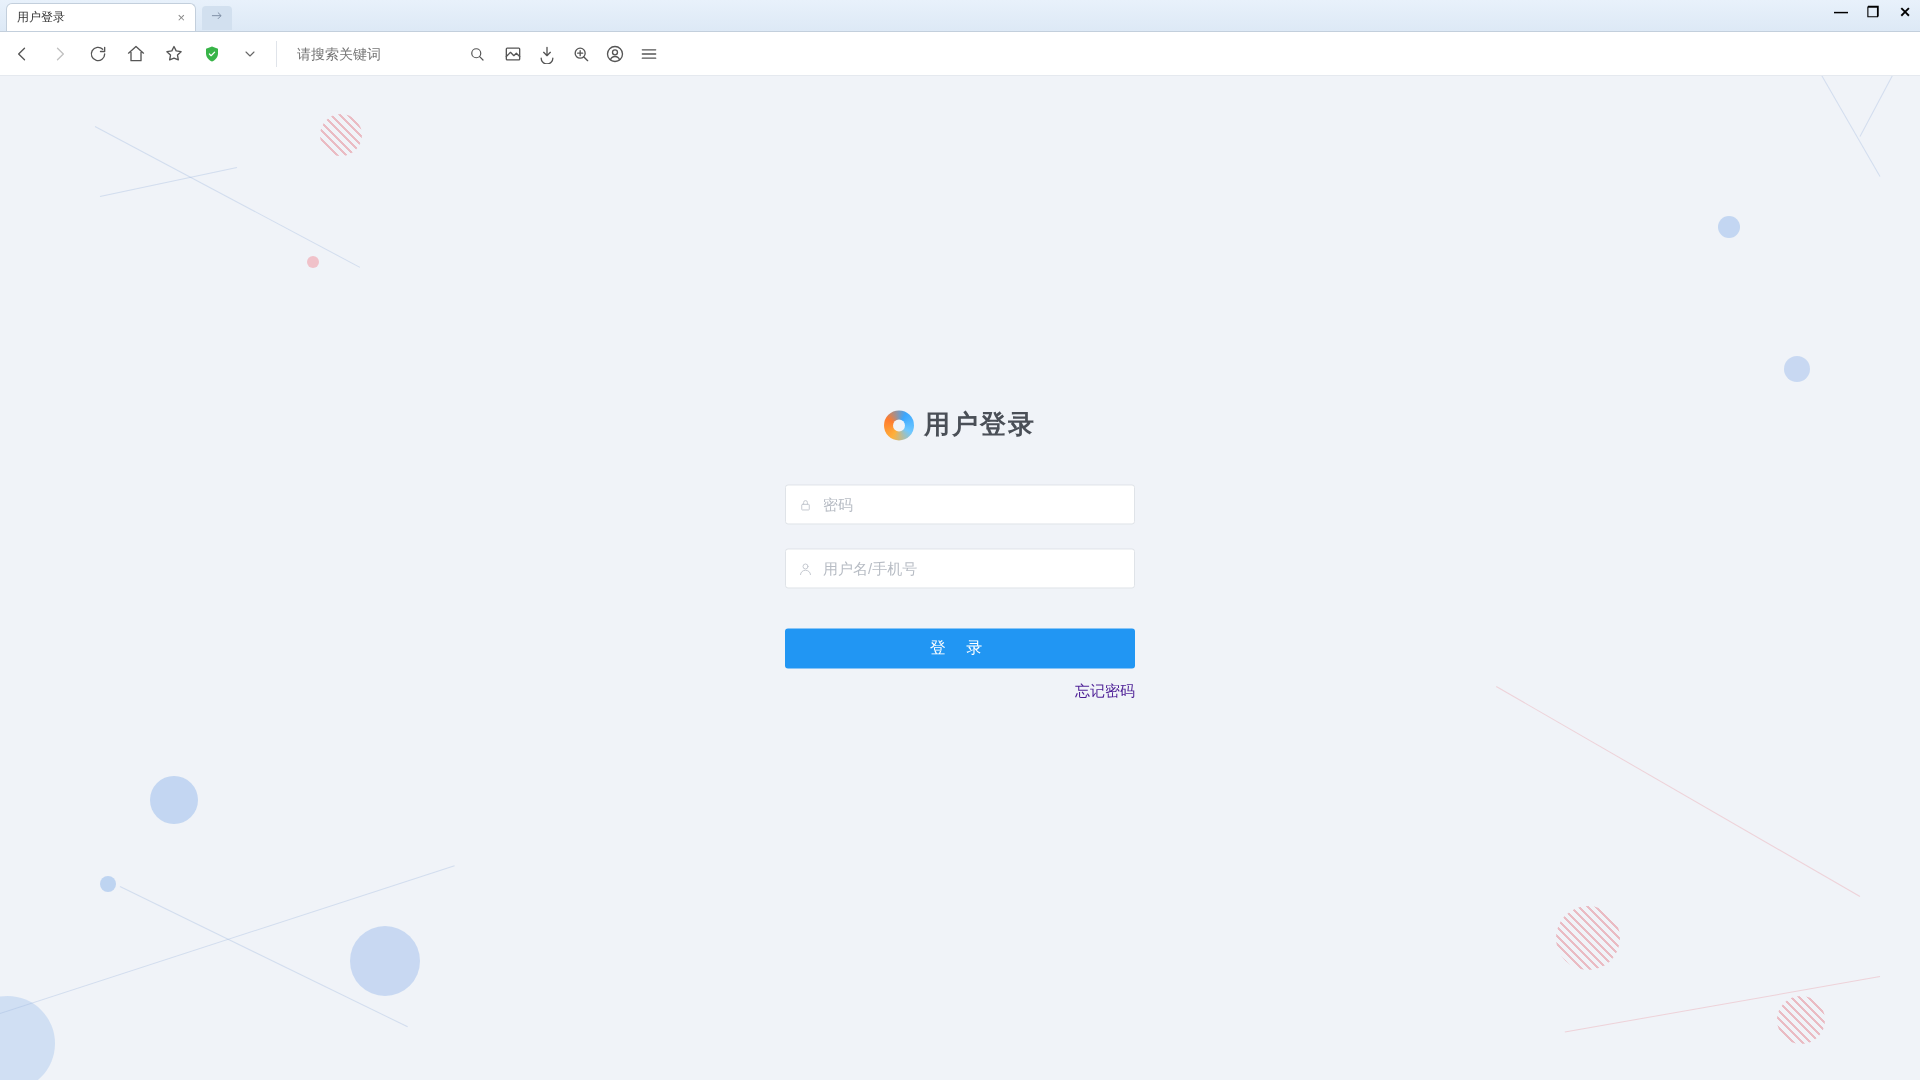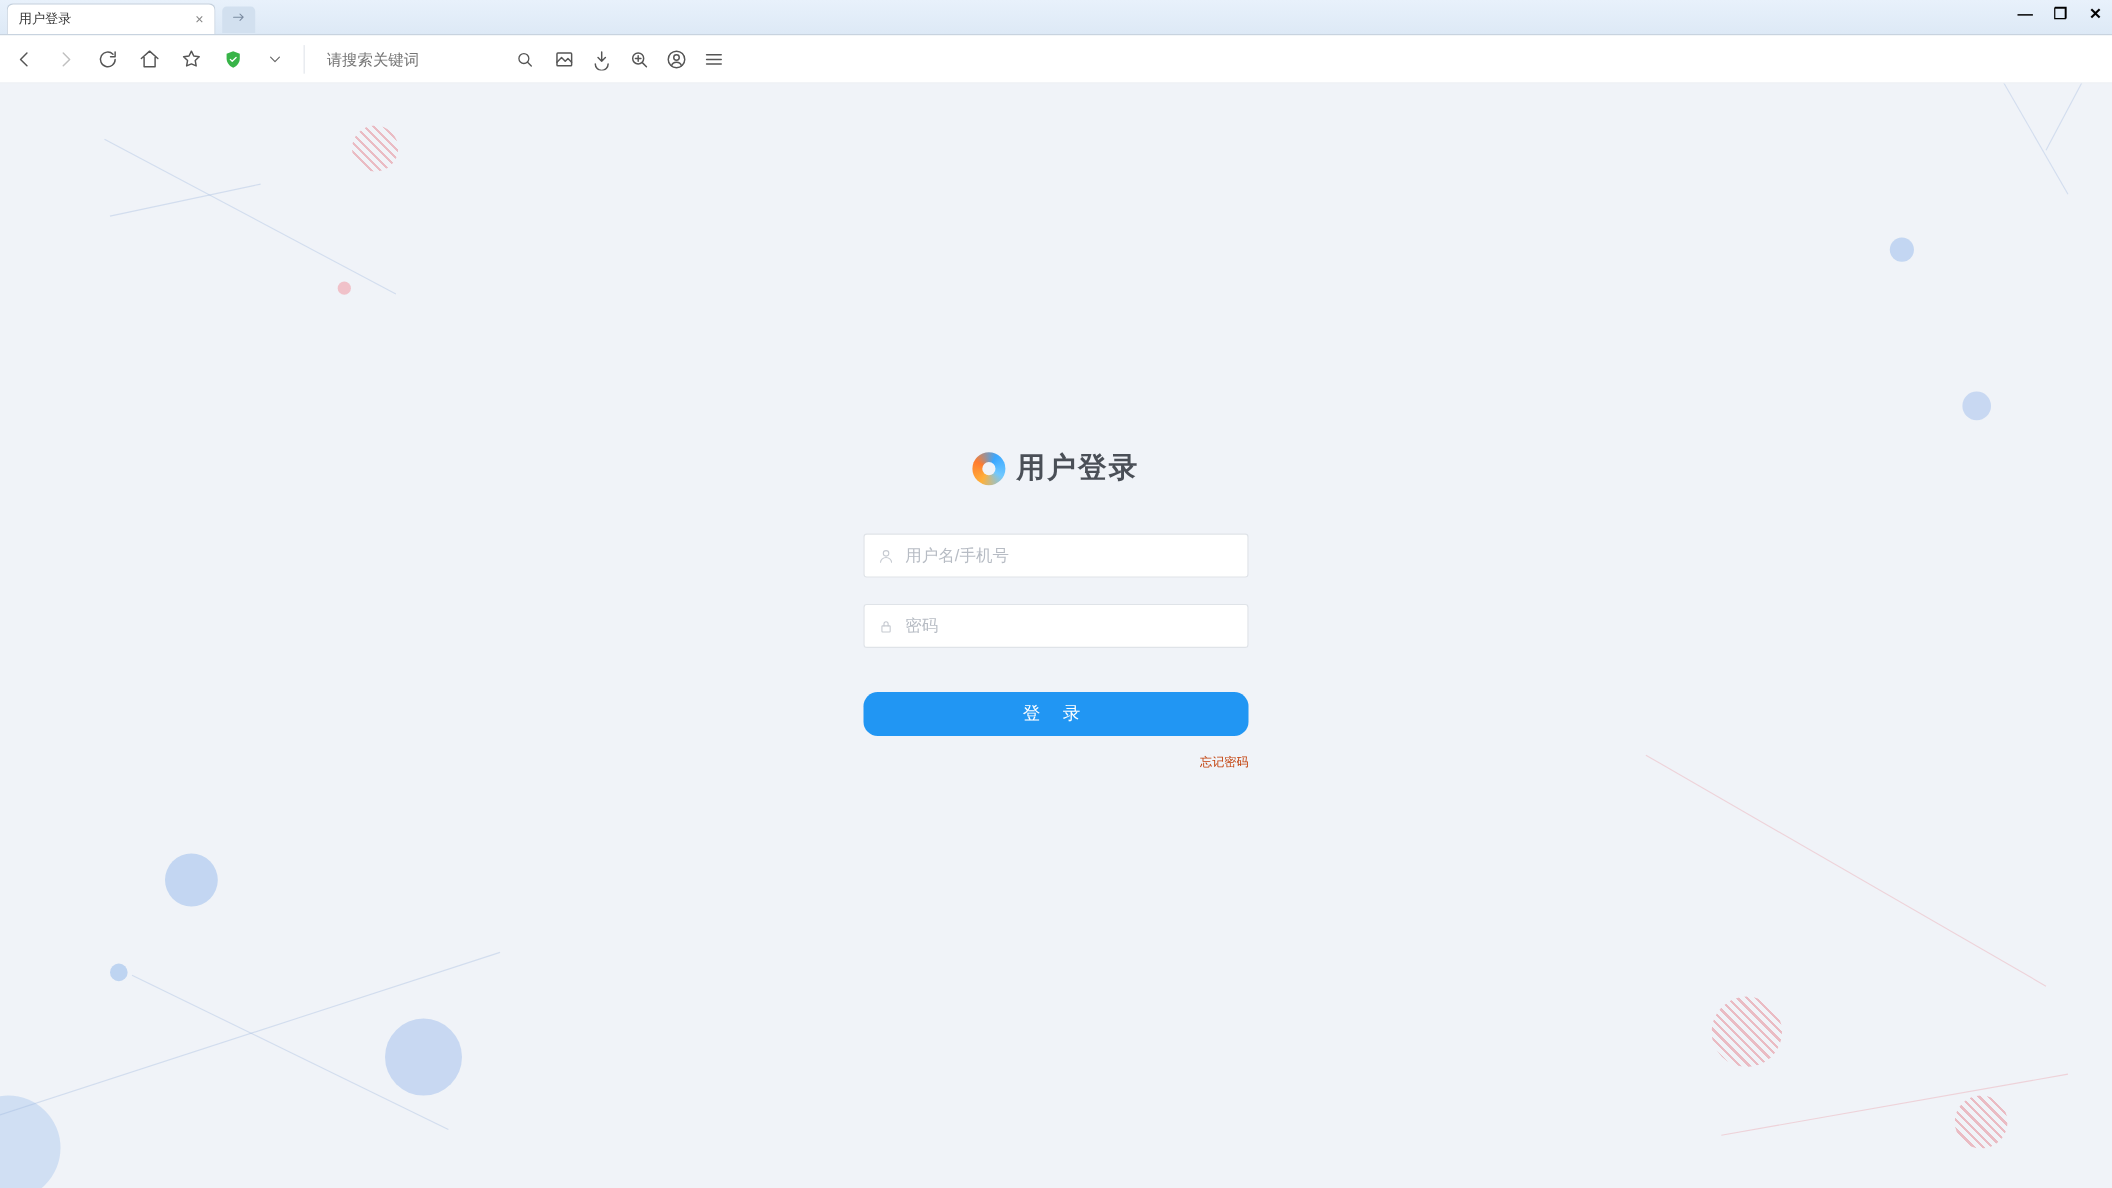--- a/index.html
+++ b/index.html
@@ -44,23 +44,23 @@
   .logo-mark {
     width:30px;height:30px;border-radius:50%;
     background: conic-gradient(from 210deg,#ffb03a,#ff7b2e,#3aa7ff,#6fc8ff,#ffb03a);
     position:relative;
   }
   .logo-mark::after{content:"";position:absolute;left:9px;top:9px;width:12px;height:12px;border-radius:50%;background:#f0f3f8;}
   .field { width: 350px; height:40px; background:#fff; border:1px solid #dfe3e8; border-radius:3px; display:flex; align-items:center; padding:0 12px; margin-bottom:24px; }
   .field .ficon{ color:#c5c9d0; margin-right:10px; font-size:14px; display:flex;}
   .field input { flex:1; border:none; outline:none; font-size:15px; color:#333; background:transparent;}
   .field input::placeholder{ color:#b7bcc4; }
-  .login-btn { width:350px; height:40px; background:#2196f3; color:#fff; border:none; border-radius:13px; font-size:16px; letter-spacing:8px; cursor:pointer; margin-top:16px;}
+  .login-btn { width:350px; height:40px; background:#2196f3; color:#fff; border:none; border-radius:3px; font-size:16px; letter-spacing:8px; cursor:pointer; margin-top:16px;}
   .forgot { width:350px; text-align:right; margin-top:14px;}
-  .forgot a { color:#c2410c; font-size:11px; text-decoration:none; }
+  .forgot a { color:#4c1d95; font-size:15px; text-decoration:none; }
 
   svg { display:block; }
   .stroke{fill:none;stroke:currentColor;stroke-width:1.6;stroke-linecap:round;stroke-linejoin:round;}
 </style>
 </head>
 <body>
 
 <div class="titlebar">
   <div class="tab">
     <span>用户登录</span>
@@ -177,41 +177,41 @@
 
   <div class="deco hatch" style="right:300px; top:830px; width:64px;height:64px;"></div>
   <div class="deco hatch" style="right:95px; top:920px; width:48px;height:48px;"></div>
   <div class="deco line" style="right:60px; top:820px; width:420px; transform:rotate(30deg); transform-origin:right center; border-color:rgba(235,160,170,.4);"></div>
   <div class="deco line" style="right:40px; top:900px; width:320px; transform:rotate(-10deg); transform-origin:right center; border-color:rgba(235,160,170,.4);"></div>
 
   <div class="login-wrap">
     <div class="login-title">
       <span class="logo-mark"></span>
       <span>用户登录</span>
+    </div>
+
+    <div class="field">
+      <span class="ficon">
+        <svg viewBox="0 0 24 24" width="15" height="15">
+            <rect class="stroke" x="6" y="11" width="12" height="9" rx="1"></rect>
+            <path class="stroke" d="M9 11V8a3 3 0 0 1 6 0v3"></path>
+          </svg>
+      </span>
+      <input type="password" placeholder="密码" style="">
     </div>
 
     <div class="field">
       <span class="ficon">
         <svg viewBox="0 0 24 24" width="15" height="15">
             <circle class="stroke" cx="12" cy="8" r="4"></circle>
             <path class="stroke" d="M4 21c0-4 4-7 8-7s8 3 8 7"></path>
           </svg>
       </span>
       <input type="text" placeholder="用户名/手机号" style="">
     </div>
 
-    <div class="field">
-      <span class="ficon">
-        <svg viewBox="0 0 24 24" width="15" height="15">
-            <rect class="stroke" x="6" y="11" width="12" height="9" rx="1"></rect>
-            <path class="stroke" d="M9 11V8a3 3 0 0 1 6 0v3"></path>
-          </svg>
-      </span>
-      <input type="password" placeholder="密码" style="">
-    </div>
-
     <button class="login-btn">登 录</button>
 
     <div class="forgot">
       <a href="#">忘记密码</a>
     </div>
   </div>
 </div>
 
 </body></html>

